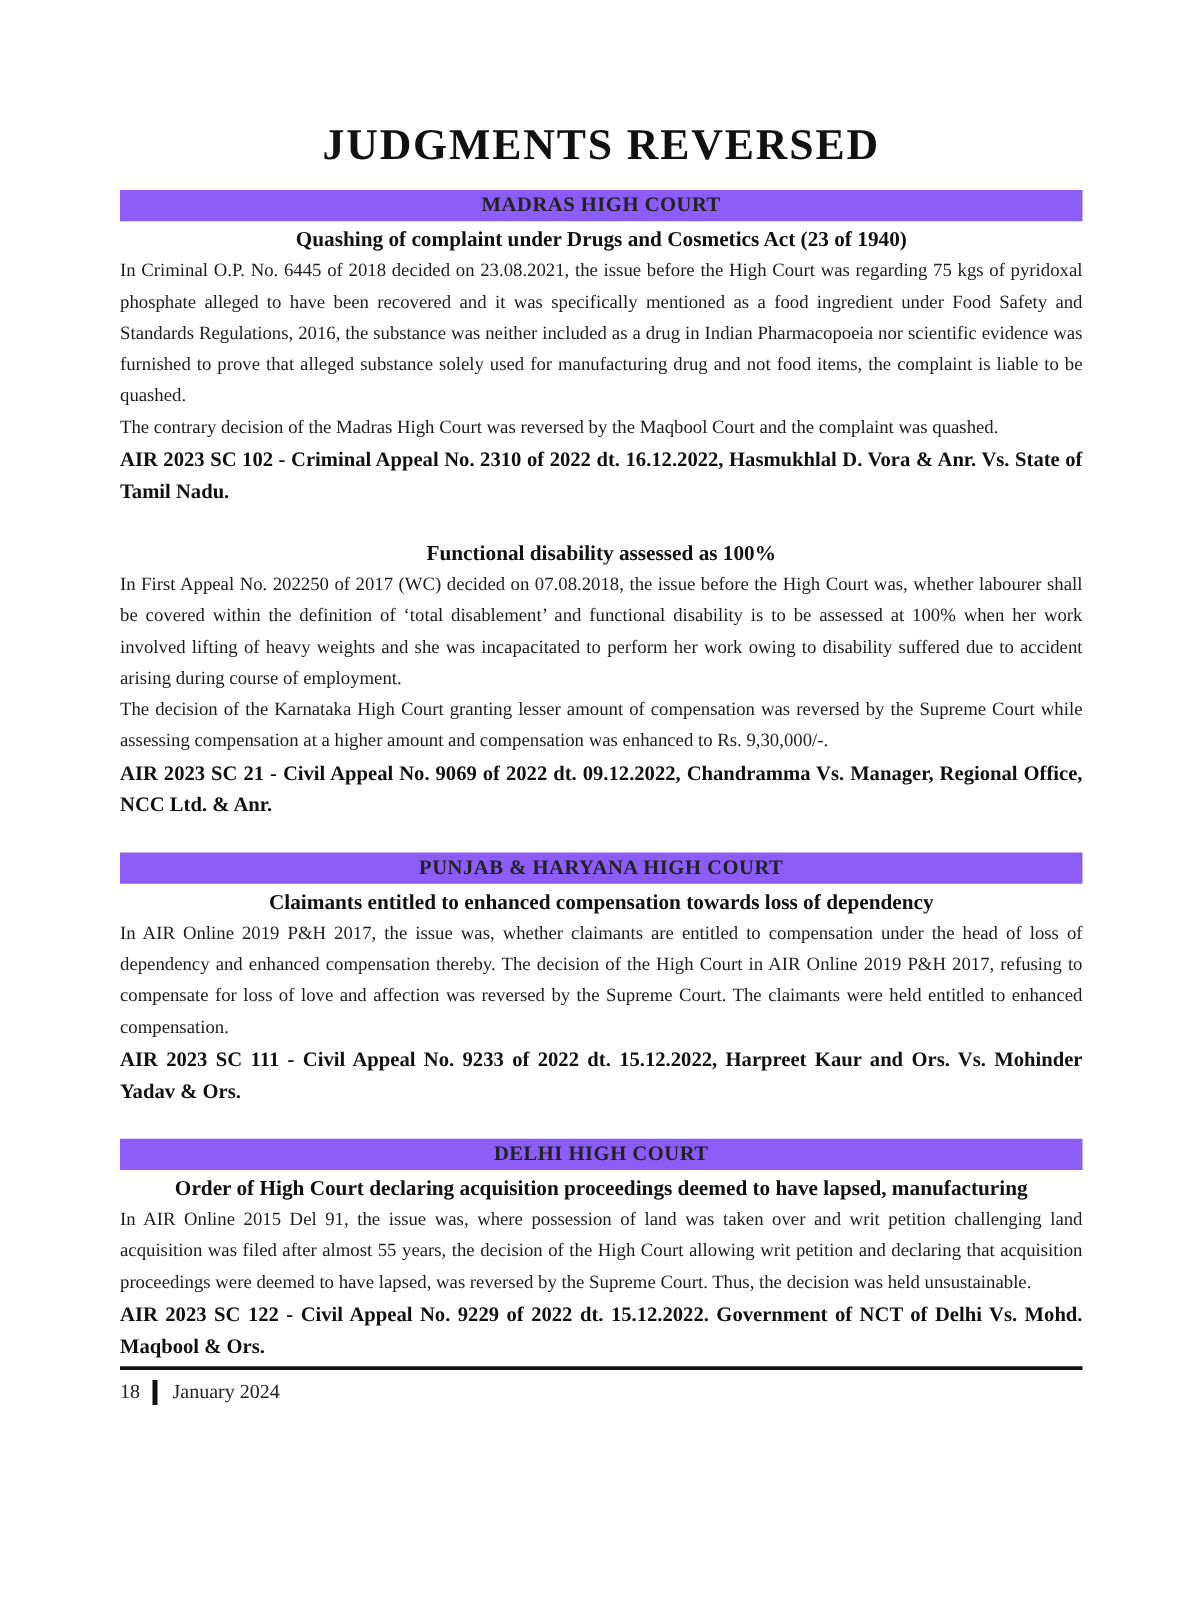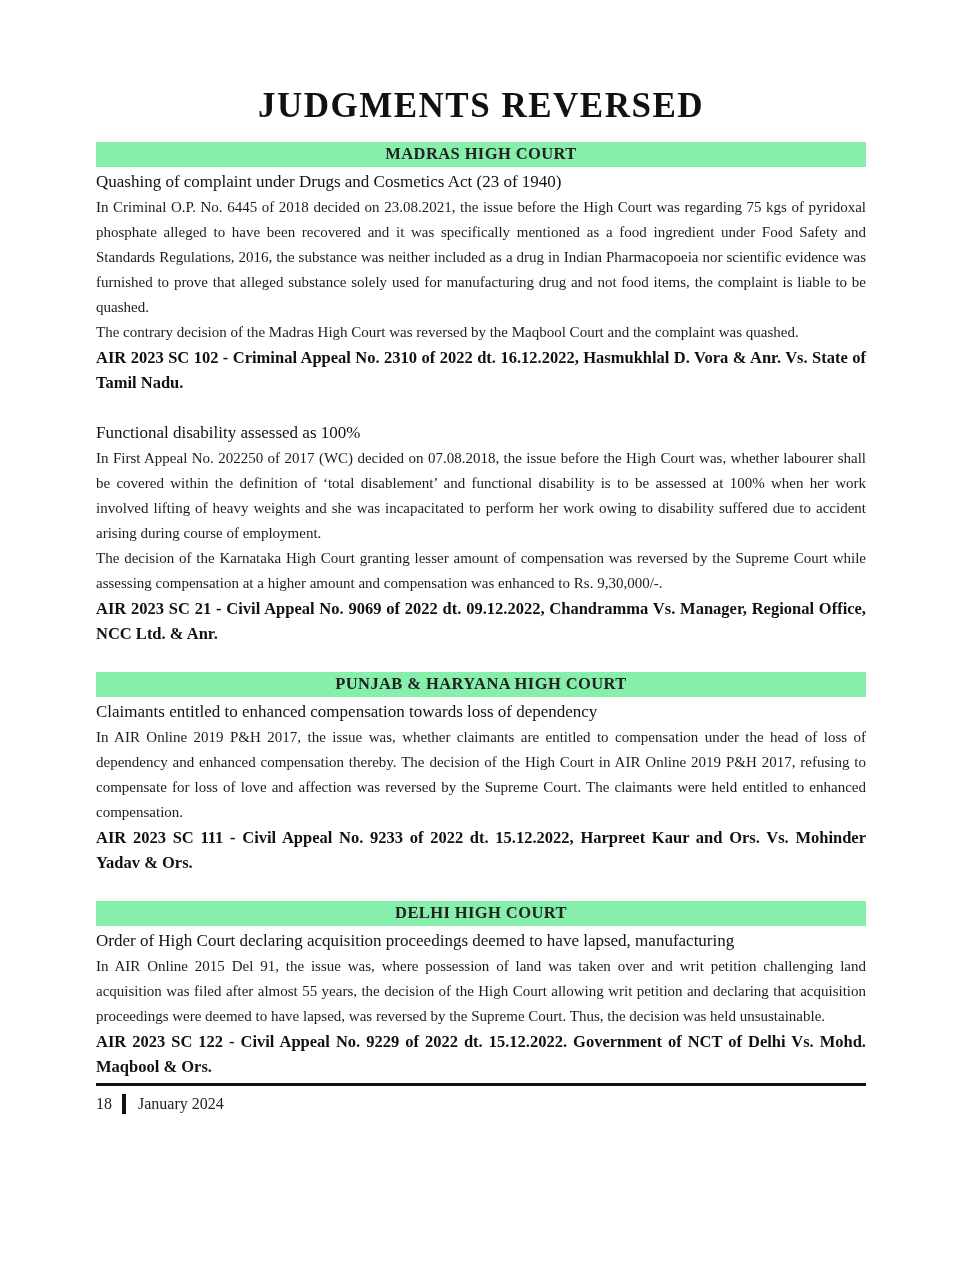--- a/index.html
+++ b/index.html
@@ -10,49 +10,49 @@
   body {
     width: 962px;
     height: 1280px;
     overflow: hidden;
     position: relative;
     color: #1c1c1c;
     font-family: "Liberation Serif", serif;
   }
   .page {
     width: 770px;
-    margin: 4px auto;
+    margin: 14px auto;
     padding-top: 82px;
   }
   .title {
     font-family: "Liberation Serif", serif;
     font-weight: bold;
     font-size: 35px;
     letter-spacing: 1.5px;
     text-align: center;
     margin: 0 0 16px 0;
     color: #111111;
     white-space: nowrap;
   }
   .court-section + .court-section {
     margin-top: 26px;
   }
   .band {
-    background: #86efac;
+    background: #8b5cf6;
     text-align: center;
     font-weight: bold;
     font-size: 16.5px;
     letter-spacing: 0.4px;
     padding: 2px 0 3px 0;
     color: #222222;
   }
   .headline {
     font-size: 17px;
-    font-weight: normal;
-    text-align: left;
+    font-weight: bold;
+    text-align: center;
     margin: 3px 0 2px 0;
     line-height: 23px;
     color: #111111;
   }
   .body-text {
     font-size: 15px;
     line-height: 25px;
     text-align: justify;
     margin: 0;
   }

